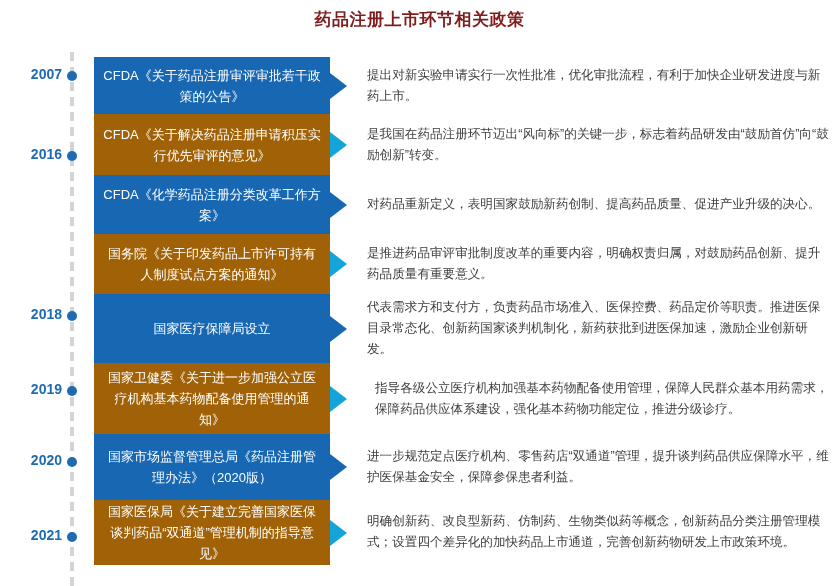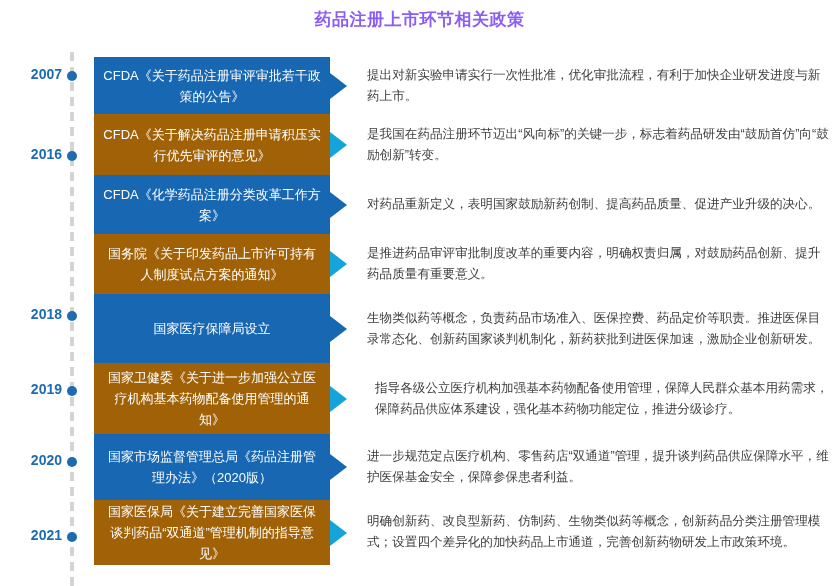--- a/index.html
+++ b/index.html
@@ -15,21 +15,21 @@
     background: #ffffff;
   }
 
   
   #title {
     position: absolute;
     top: 8px; left: 0; width: 839px;
     text-align: center;
     font-size: 17px;
     font-weight: bold;
-    color: #8b5cf6;
+    color: #7f1d1d;
     letter-spacing: 0.5px;
     line-height: 24px;
   }
 
   
   #axis {
     position: absolute;
     left: 70px;
     top: 52px;
     width: 4px;
@@ -177,21 +177,21 @@
       <div class="desc" style="height: 61px;">
         <span class="desc-text">是我国在药品注册环节迈出“风向标”的关键一步，标志着药品研发由“鼓励首仿”向“鼓励创新”转变。</span>
       </div>
       <div class="desc" style="height: 59px;">
         <span class="desc-text">对药品重新定义，表明国家鼓励新药创制、提高药品质量、促进产业升级的决心。</span>
       </div>
       <div class="desc" style="height: 60px;">
         <span class="desc-text">是推进药品审评审批制度改革的重要内容，明确权责归属，对鼓励药品创新、提升药品质量有重要意义。</span>
       </div>
       <div class="desc" style="height: 69px;">
-        <span class="desc-text">生物类似药等概念，负责药品市场准入、医保控费、药品定价等职责。推进医保目录常态化、创新药国家谈判机制化，新药获批到进医保加速，激励企业创新研发。</span>
+        <span class="desc-text">代表需求方和支付方，负责药品市场准入、医保控费、药品定价等职责。推进医保目录常态化、创新药国家谈判机制化，新药获批到进医保加速，激励企业创新研发。</span>
       </div>
       <div class="desc" style="height: 71px; margin-left: 8px;">
         <span class="desc-text">指导各级公立医疗机构加强基本药物配备使用管理，保障人民群众基本用药需求，保障药品供应体系建设，强化基本药物功能定位，推进分级诊疗。</span>
       </div>
       <div class="desc" style="height: 65px;">
         <span class="desc-text">进一步规范定点医疗机构、零售药店“双通道”管理，提升谈判药品供应保障水平，维护医保基金安全，保障参保患者利益。</span>
       </div>
       <div class="desc" style="height: 66px;">
         <span class="desc-text">明确创新药、改良型新药、仿制药、生物类似药等概念，创新药品分类注册管理模式；设置四个差异化的加快药品上市通道，完善创新药物研发上市政策环境。</span>
       </div>

